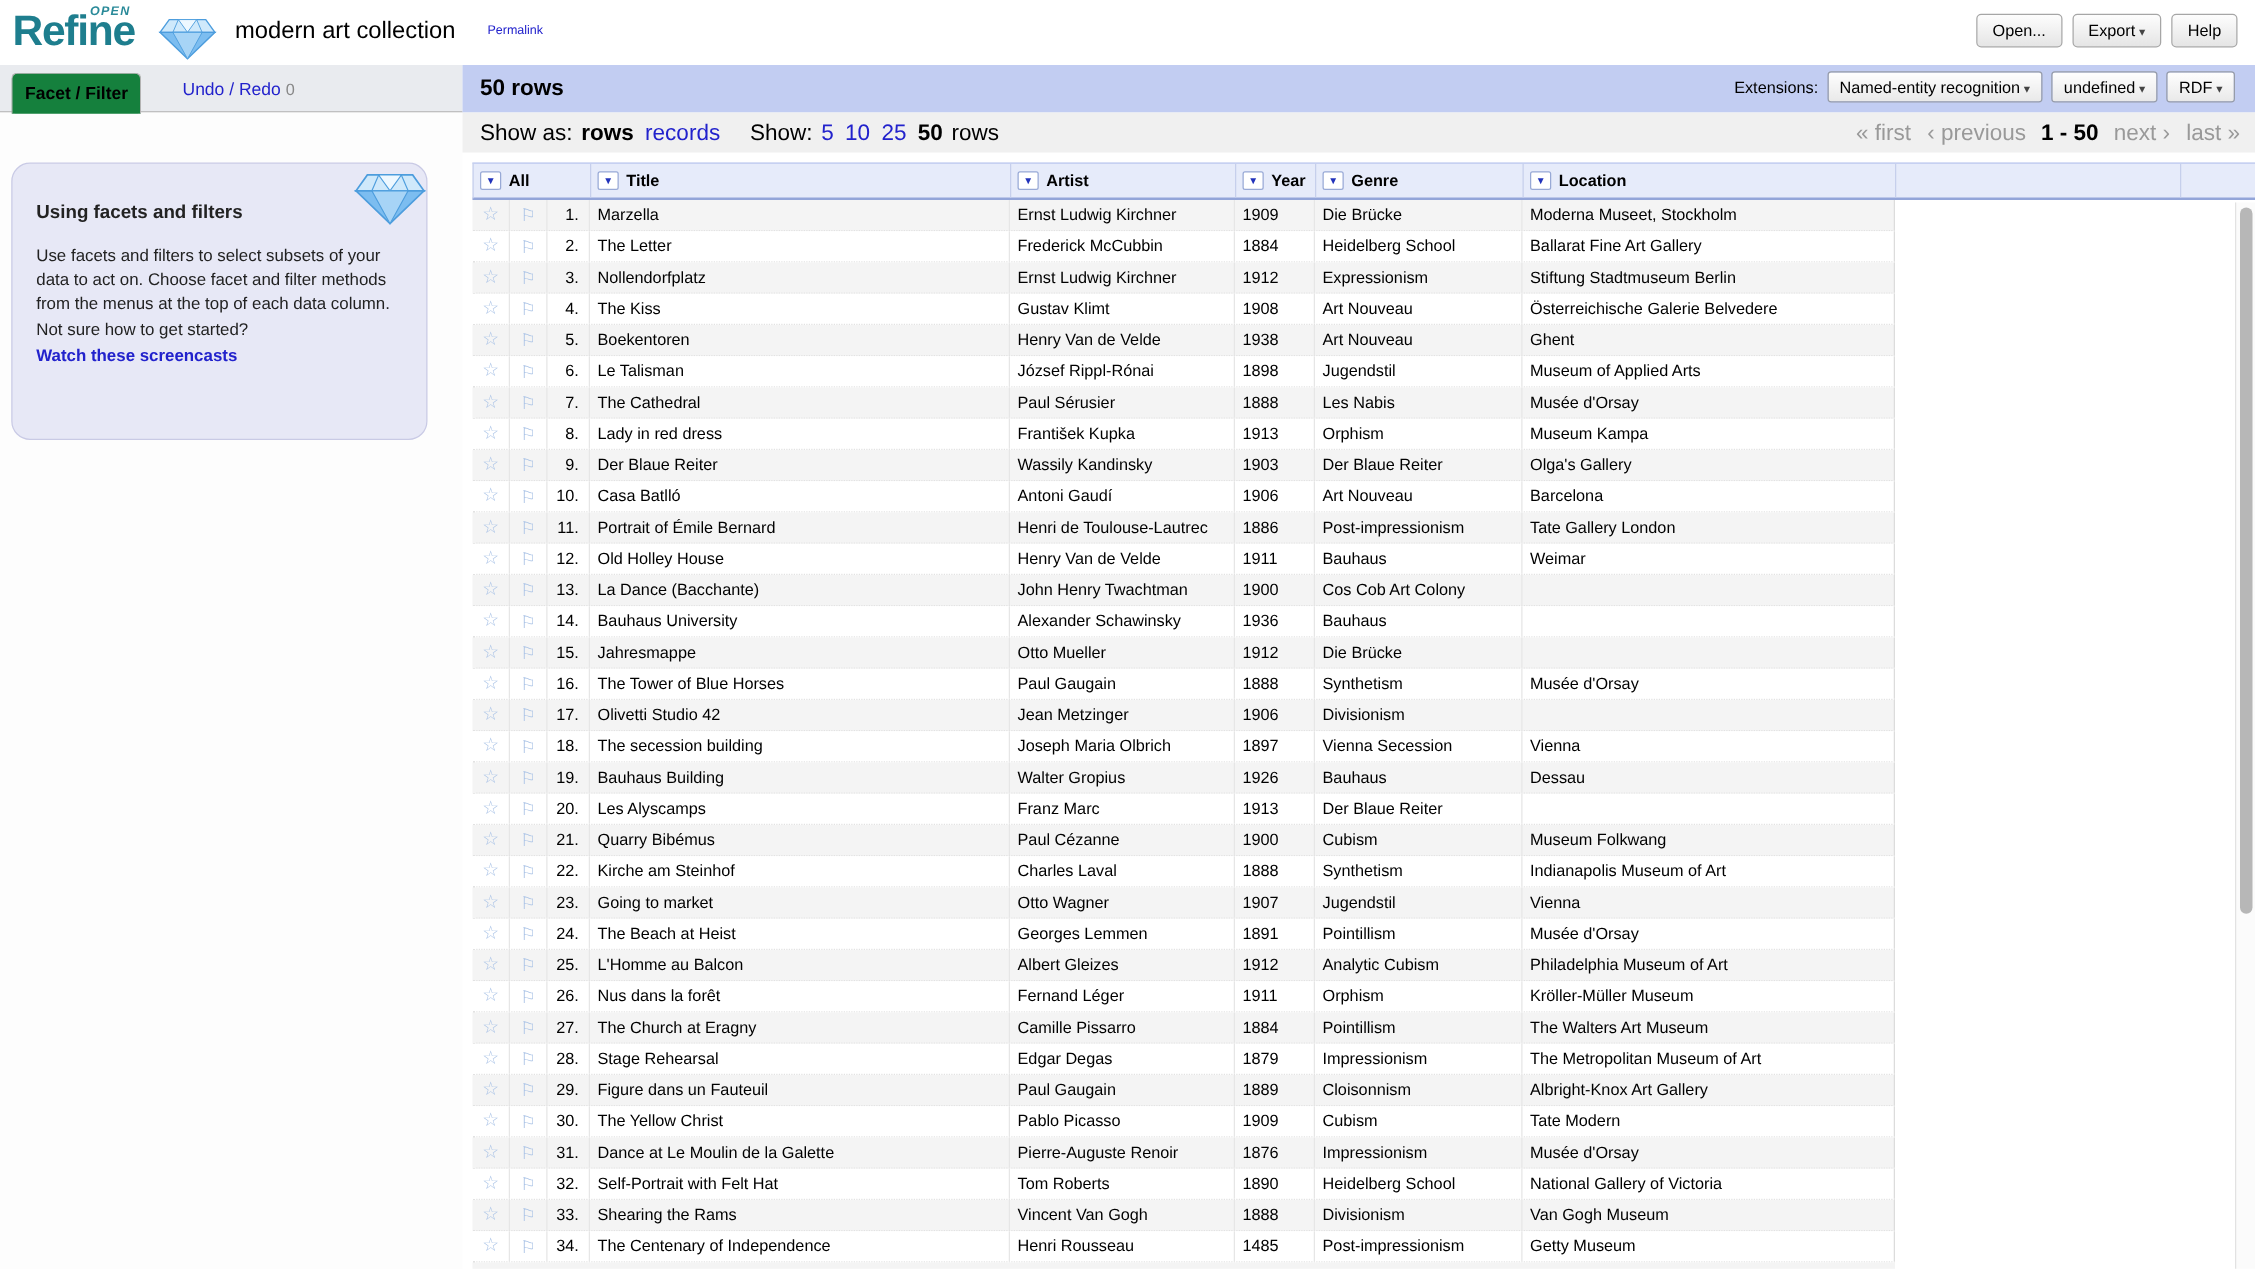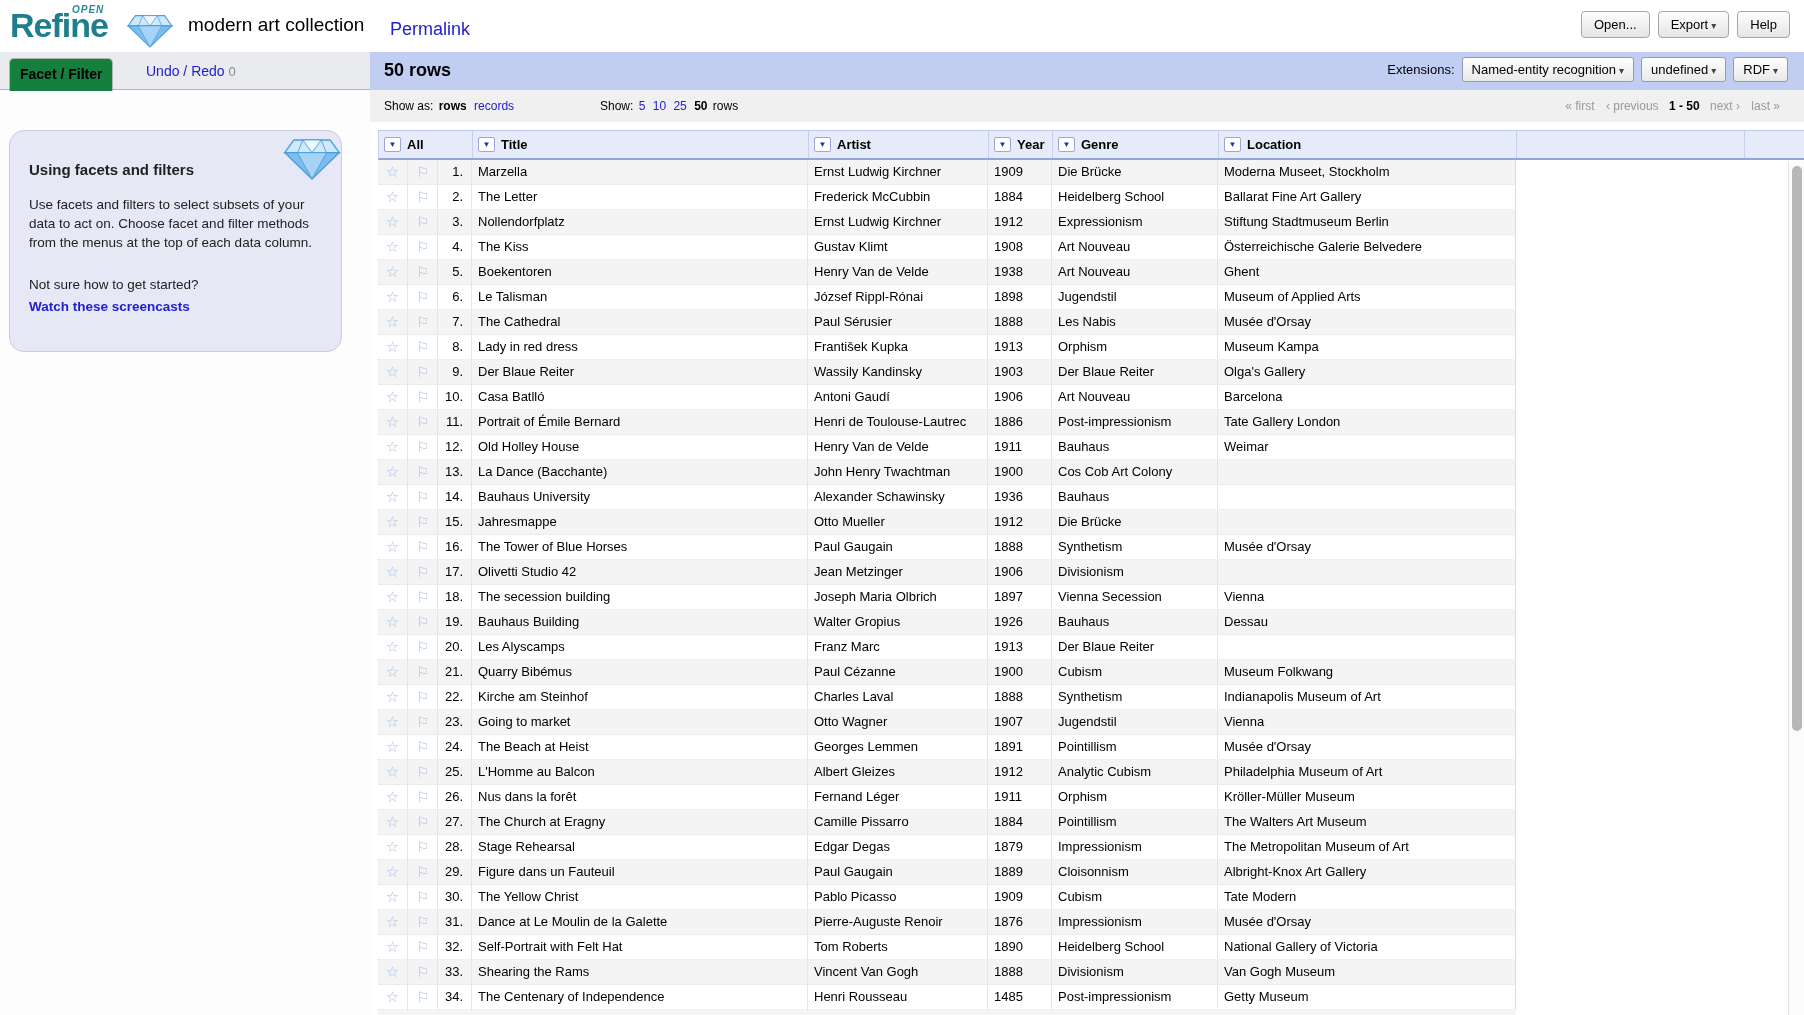--- a/index.html
+++ b/index.html
@@ -7,21 +7,21 @@
     font-family:"Liberation Sans","DejaVu Sans",sans-serif; color:#000; }
   a { text-decoration:none; cursor:pointer; }
 
   
   .topbar { position:absolute; left:0; top:0; width:1804px; height:52px; background:#fff; }
   .logo { position:absolute; left:10px; top:4px; width:170px; height:46px; }
   .logo-refine { position:absolute; left:0; top:2px; font-size:34px; font-weight:bold; color:#1e7e8e; letter-spacing:-1px; }
   .logo-open { position:absolute; left:62px; top:0; font-size:10px; font-weight:bold; font-style:italic; color:#2a8a99; letter-spacing:1px; }
   .logo .gem { position:absolute; left:116px; top:8px; }
   .project-title { position:absolute; left:188px; top:14px; font-size:19px; }
-  .permalink { position:absolute; left:390px; top:19px; font-size:18px; color:#2222cc; }
+  .permalink { position:absolute; left:390px; top:19px; font-size:10px; color:#2222cc; }
   .topbar-buttons { position:absolute; right:14px; top:11px; display:flex; gap:8px; }
   .btn { font-family:inherit; font-size:13px; padding:5px 12px; border:1px solid #a6a6a6; border-radius:4px;
     background:linear-gradient(#fdfdfd,#e5e5e5); color:#000; cursor:pointer; white-space:nowrap; }
   .caret { font-size:10px; color:#444; margin-left:3px; }
 
   
   .tabbar { position:absolute; left:0; top:52px; width:370px; height:38px; background:#e9ebef; border-bottom:1px solid #b3b3b3; }
   .tab-active { position:absolute; left:9px; top:6px; height:33px; padding:0 10px; line-height:31px;
     background:#15803d; border:1px solid #b3b3b3; border-bottom:none; border-radius:5px 5px 0 0;
     font-weight:bold; font-size:14px; z-index:2; }
@@ -33,33 +33,33 @@
   .rowcount { position:absolute; left:14px; top:8px; font-size:18px; font-weight:bold; }
   .extensions { position:absolute; right:16px; top:5px; display:flex; align-items:center; gap:7px; font-size:13px; }
   .ext-btn { font-family:Liberation Sans, sans-serif; font-size:13px; padding:4px 9px; border:1px solid #969ca9; border-radius:3px;
     background:linear-gradient(#fefefe,#e9e9e9); cursor:pointer; white-space:nowrap; }
 
   
   .sidebar { position:absolute; left:0; top:90px; width:370px; height:925px; background:#fdfdfd; }
   .infobox { position:absolute; left:9px; top:40px; width:333px; height:222px; background:#e7e8f6;
     border:1px solid #c9cae5; border-radius:15px; padding:30px 14px 0 19px; }
   .infobox h3 { font-size:15px; color:#222; margin-bottom:17px; }
-  .infobox p { font-size:13.5px; color:#222; line-height:1.42; width:292px; margin-bottom:23px; }
+  .infobox p { font-size:13.5px; color:#222; line-height:1.42; width:292px; margin-bottom:2px; }
   .infobox .q { margin-bottom:2px; }
   .infobox a { color:#2222cc; font-weight:bold; font-size:13.5px; }
   .infobox .gem { position:absolute; right:0; top:4px; }
 
   
   .toolbar { position:absolute; left:370px; top:90px; width:1434px; height:32px; background:#f0f0f0;
-    font-size:12px; line-height:32px; }
+    font-size:18px; line-height:32px; }
   .toolbar .grp { position:absolute; top:0; white-space:nowrap; }
   .g1 { left:14px; } .g2 { left:230px; }
   .toolbar a { color:#2222cc; margin:0 2px; }
   .toolbar b { margin:0 2px; }
-  .paging { position:absolute; right:20px; top:0; color:#999; white-space:nowrap; }
+  .paging { position:absolute; right:8px; top:0; color:#999; white-space:nowrap; }
   .paging b { color:#000; margin:0 3px; }
   .paging span { margin:0 4px; }
 
   
   .thead { position:absolute; left:378px; top:130px; width:1426px; height:30px; background:#e6ebfa;
     border-top:1px solid #bcc8ee; border-bottom:2px solid #93a5d9; border-left:1px solid #c6cfec; display:flex; }
   .hc { border-right:1px solid #c6cfec; display:flex; align-items:center; padding-left:5px; gap:6px;
     font-weight:bold; font-size:13px; overflow:hidden; white-space:nowrap; }
   .hc-fill { flex:1; border-right:none; }
   .colmenu { display:inline-flex; align-items:center; justify-content:center; width:17px; height:15px;

